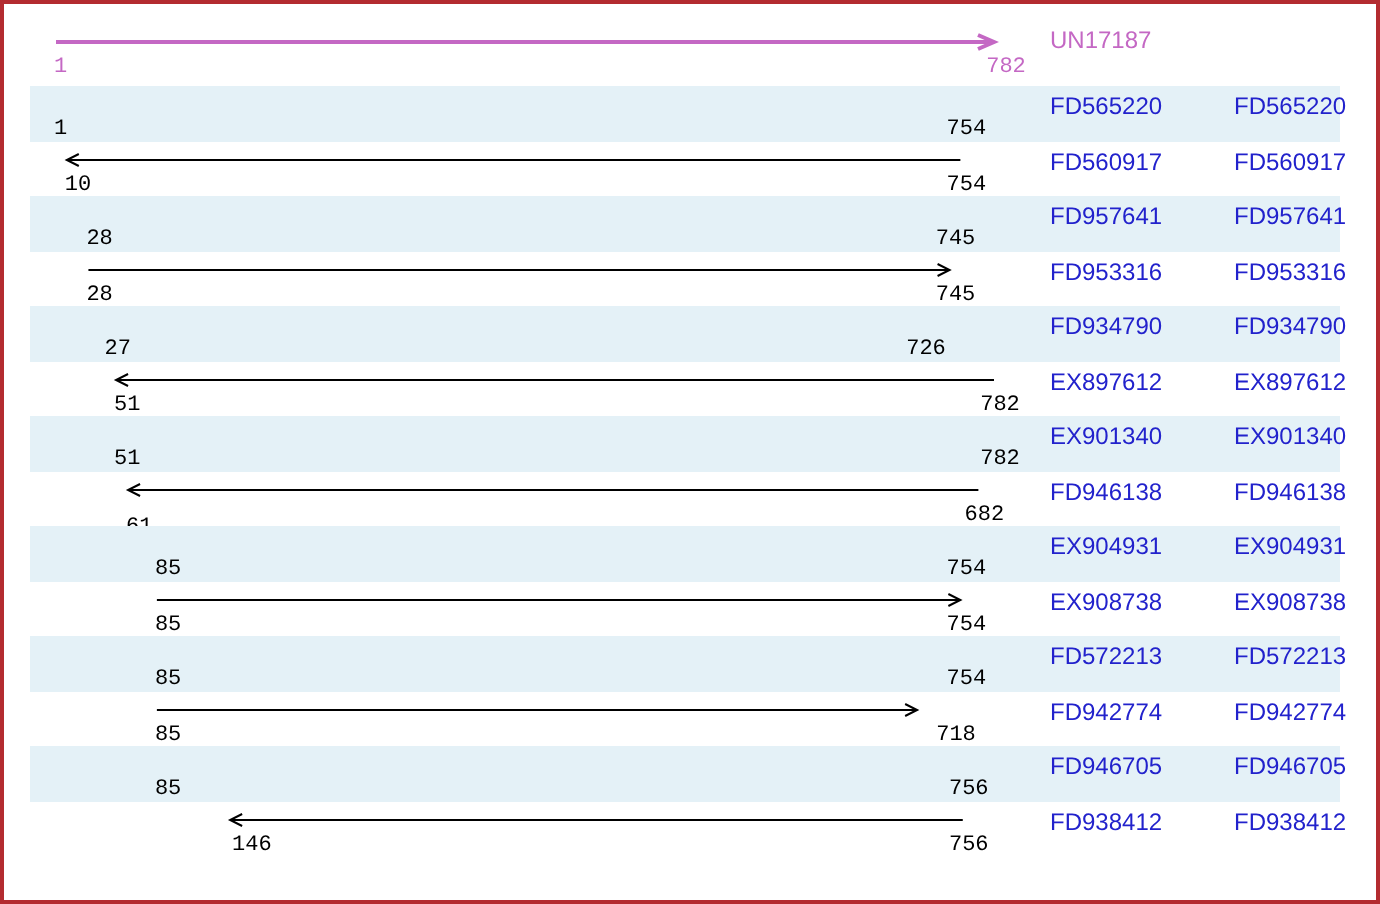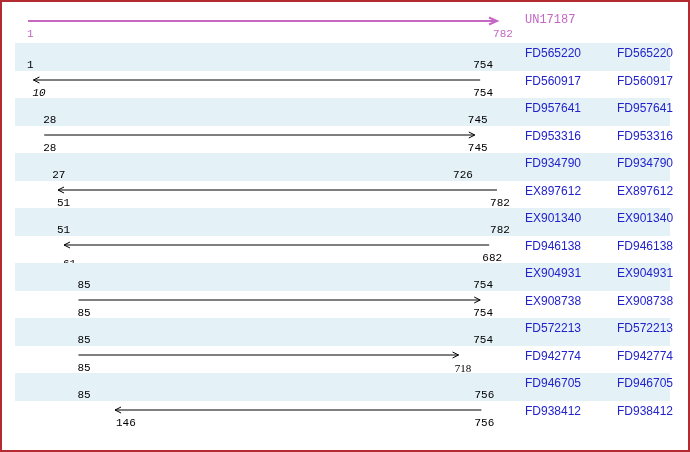--- a/index.html
+++ b/index.html
@@ -36,21 +36,20 @@
     color:#000000;
     white-space:nowrap;
   }
   .coord.end { transform:translateX(-50%); }
   .ref-label {
     position:absolute;
     left:523px; top:11px;
     font-size:12px;
     color:var(--ref,#c468c4);
     white-space:nowrap;
-    font-family:Liberation Mono, monospace;
   }
   .coord.ref { color:var(--ref,#c468c4); }
   .ref-start { left:25px; top:26px; }
   .ref-end   { left:501px; top:26px; }
 </style>
 </head>
 <body>
 
 <div class="page" id="page" style="--band: #e4f1f7; --acc: #2222cc; --ref: #c468c4; border-color: rgb(179, 43, 48);">
 
@@ -123,21 +122,21 @@
 
   <div id="rows">
       <div>
         <div class="band" style="top: 41px; height: 27.5px;"></div>
         <span class="coord" style="left: 25px; top: 57px;">1</span>
         <span class="coord end" style="left: 481.186px; top: 57px;">754</span>
         <span class="acc" style="left: 523px; top: 44px;">FD565220</span>
         <span class="acc" style="left: 615px; top: 44px;">FD565220</span>
       </div>
       <div>
-        <span class="coord" style="left: 30.4046px; top: 84.5px; font-style: italic;">10</span>
+        <span class="coord" style="left: 30.4046px; top: 84.5px;">10</span>
         <span class="coord end" style="left: 481.186px; top: 84.5px;">754</span>
         <span class="acc" style="left: 523px; top: 71.5px;">FD560917</span>
         <span class="acc" style="left: 615px; top: 71.5px;">FD560917</span>
       </div>
       <div>
         <div class="band" style="top: 96px; height: 27.5px;"></div>
         <span class="coord" style="left: 41.2138px; top: 112px;">28</span>
         <span class="coord end" style="left: 475.781px; top: 112px;">745</span>
         <span class="acc" style="left: 523px; top: 99px;">FD957641</span>
         <span class="acc" style="left: 615px; top: 99px;">FD957641</span>
@@ -189,21 +188,21 @@
       </div>
       <div>
         <div class="band" style="top: 316px; height: 27.5px;"></div>
         <span class="coord" style="left: 75.443px; top: 332px;">85</span>
         <span class="coord end" style="left: 481.186px; top: 332px;">754</span>
         <span class="acc" style="left: 523px; top: 319px;">FD572213</span>
         <span class="acc" style="left: 615px; top: 319px;">FD572213</span>
       </div>
       <div>
         <span class="coord" style="left: 75.443px; top: 359.5px;">85</span>
-        <span class="coord end" style="left: 461px; top: 359.5px; font-family: Liberation Serif, serif;">718</span>
+        <span class="coord end" style="left: 476px; top: 359.5px;">718</span>
         <span class="acc" style="left: 523px; top: 346.5px;">FD942774</span>
         <span class="acc" style="left: 615px; top: 346.5px;">FD942774</span>
       </div>
       <div>
         <div class="band" style="top: 371px; height: 27.5px;"></div>
         <span class="coord" style="left: 75.443px; top: 387px;">85</span>
         <span class="coord end" style="left: 482.387px; top: 387px;">756</span>
         <span class="acc" style="left: 523px; top: 374px;">FD946705</span>
         <span class="acc" style="left: 615px; top: 374px;">FD946705</span>
       </div>

